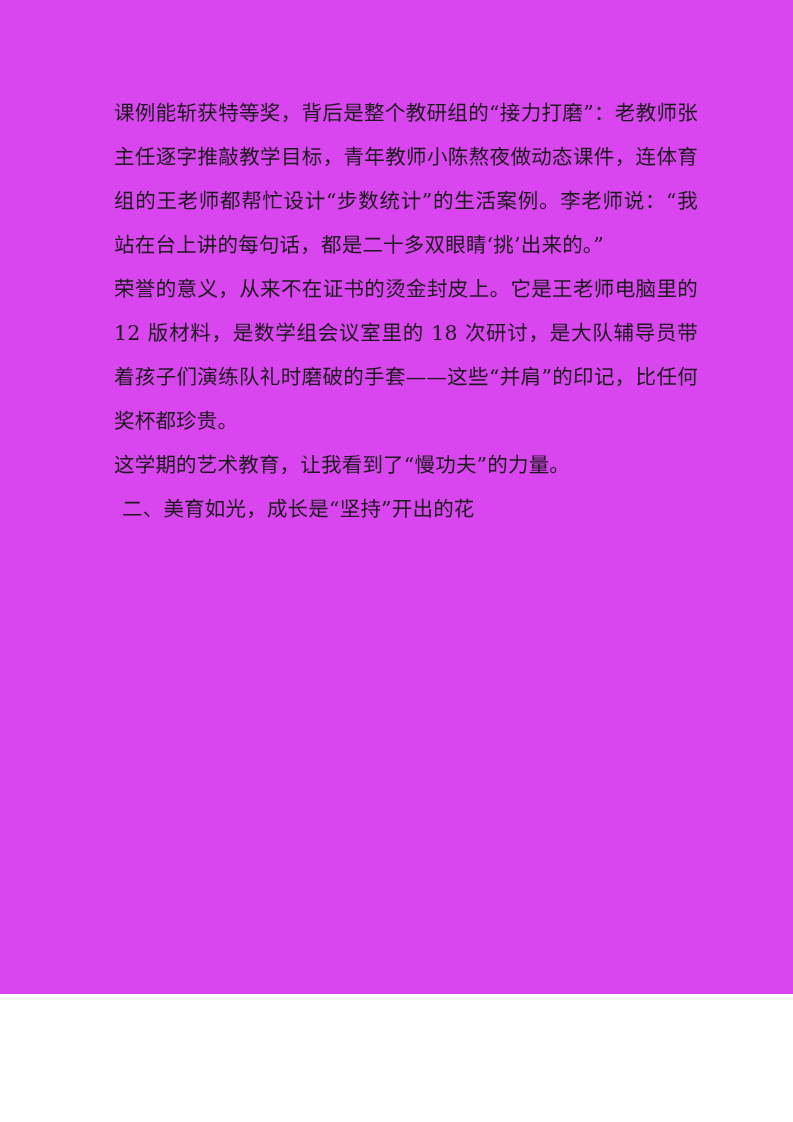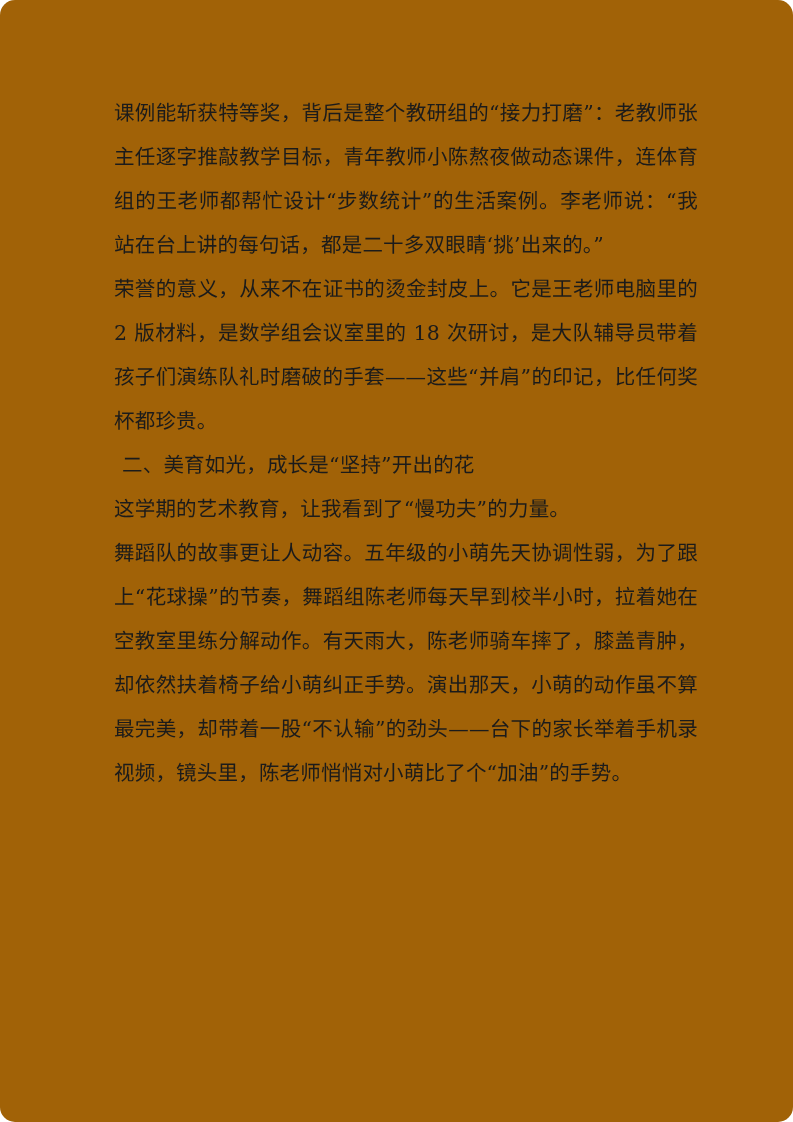--- a/index.html
+++ b/index.html
@@ -8,24 +8,23 @@
     background: #ffffff;
   }
   body {
     width: 793px;
     height: 1122px;
     font-family: "DejaVu Serif", "Liberation Serif", serif;
   }
   .page {
     position: relative;
     width: 793px;
-    height: 1122px;
-    background: #a16207;
+    height: 994px;
+    background: #d946ef;
     overflow: hidden;
-    border-radius: 15px;
   }
   .content {
     position: absolute;
     left: 114px;
     top: 91px;
     width: 584px;
   }
   .para {
     margin: 0;
     padding: 0;
@@ -43,18 +42,17 @@
   .para.single-line {
     text-align: left;
   }
 </style>
 </head>
 <body>
 
 <div class="page">
   <div class="content">
     <p class="para">课例能斩获特等奖，背后是整个教研组的“接力打磨”：老教师张主任逐字推敲教学目标，青年教师小陈熬夜做动态课件，连体育组的王老师都帮忙设计“步数统计”的生活案例。李老师说：“我站在台上讲的每句话，都是二十多双眼睛‘挑’出来的。”</p>
-    <p class="para">荣誉的意义，从来不在证书的烫金封皮上。它是王老师电脑里的 2 版材料，是数学组会议室里的 18 次研讨，是大队辅导员带着孩子们演练队礼时磨破的手套——这些“并肩”的印记，比任何奖杯都珍贵。</p>
+    <p class="para">荣誉的意义，从来不在证书的烫金封皮上。它是王老师电脑里的 12 版材料，是数学组会议室里的 18 次研讨，是大队辅导员带着孩子们演练队礼时磨破的手套——这些“并肩”的印记，比任何奖杯都珍贵。</p>
+    <p class="para single-line">这学期的艺术教育，让我看到了“慢功夫”的力量。</p>
     <p class="para heading">二、美育如光，成长是“坚持”开出的花</p>
-    <p class="para single-line">这学期的艺术教育，让我看到了“慢功夫”的力量。</p>
-    <p class="para">舞蹈队的故事更让人动容。五年级的小萌先天协调性弱，为了跟上“花球操”的节奏，舞蹈组陈老师每天早到校半小时，拉着她在空教室里练分解动作。有天雨大，陈老师骑车摔了，膝盖青肿，却依然扶着椅子给小萌纠正手势。演出那天，小萌的动作虽不算最完美，却带着一股“不认输”的劲头——台下的家长举着手机录视频，镜头里，陈老师悄悄对小萌比了个“加油”的手势。</p>
   </div>
 </div>
 
 </body></html>

